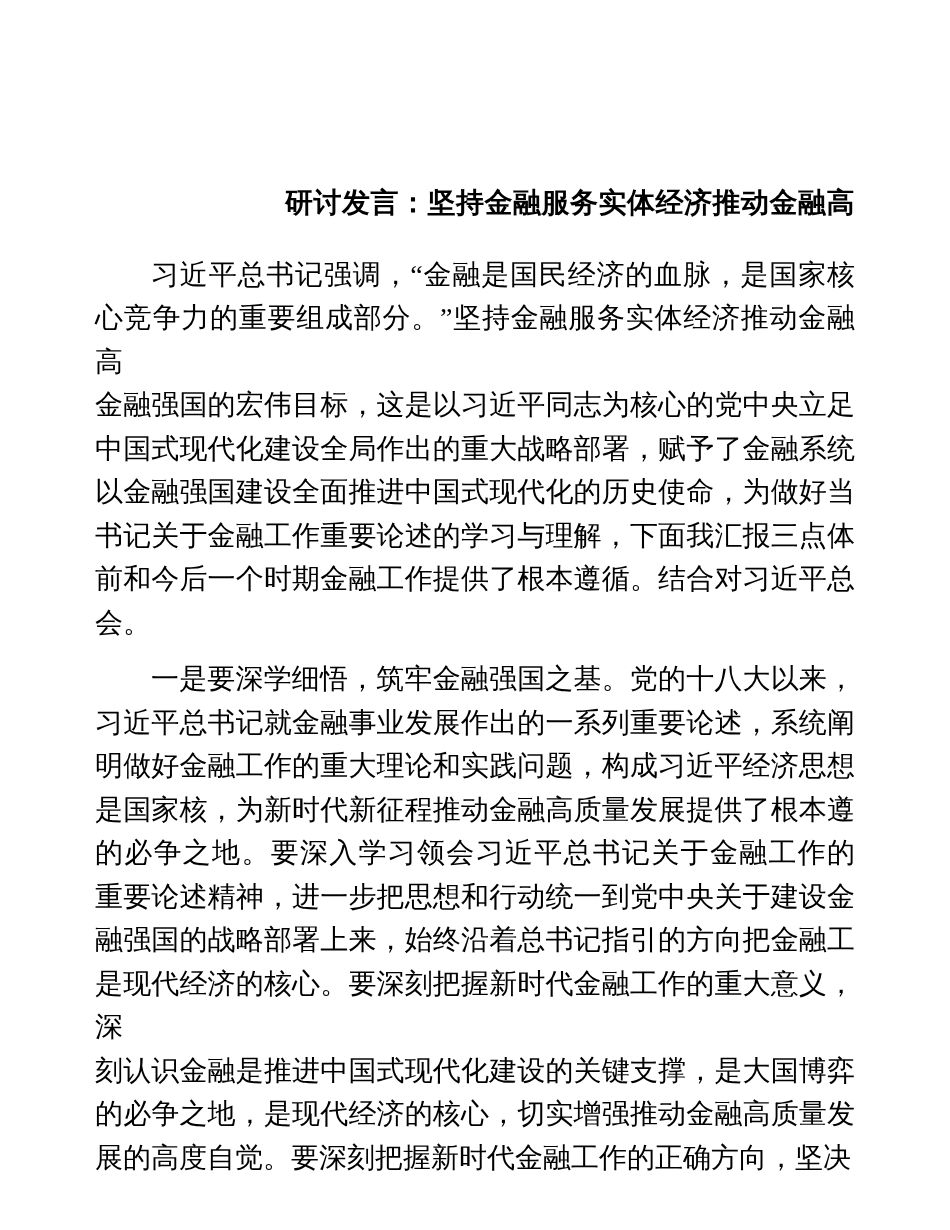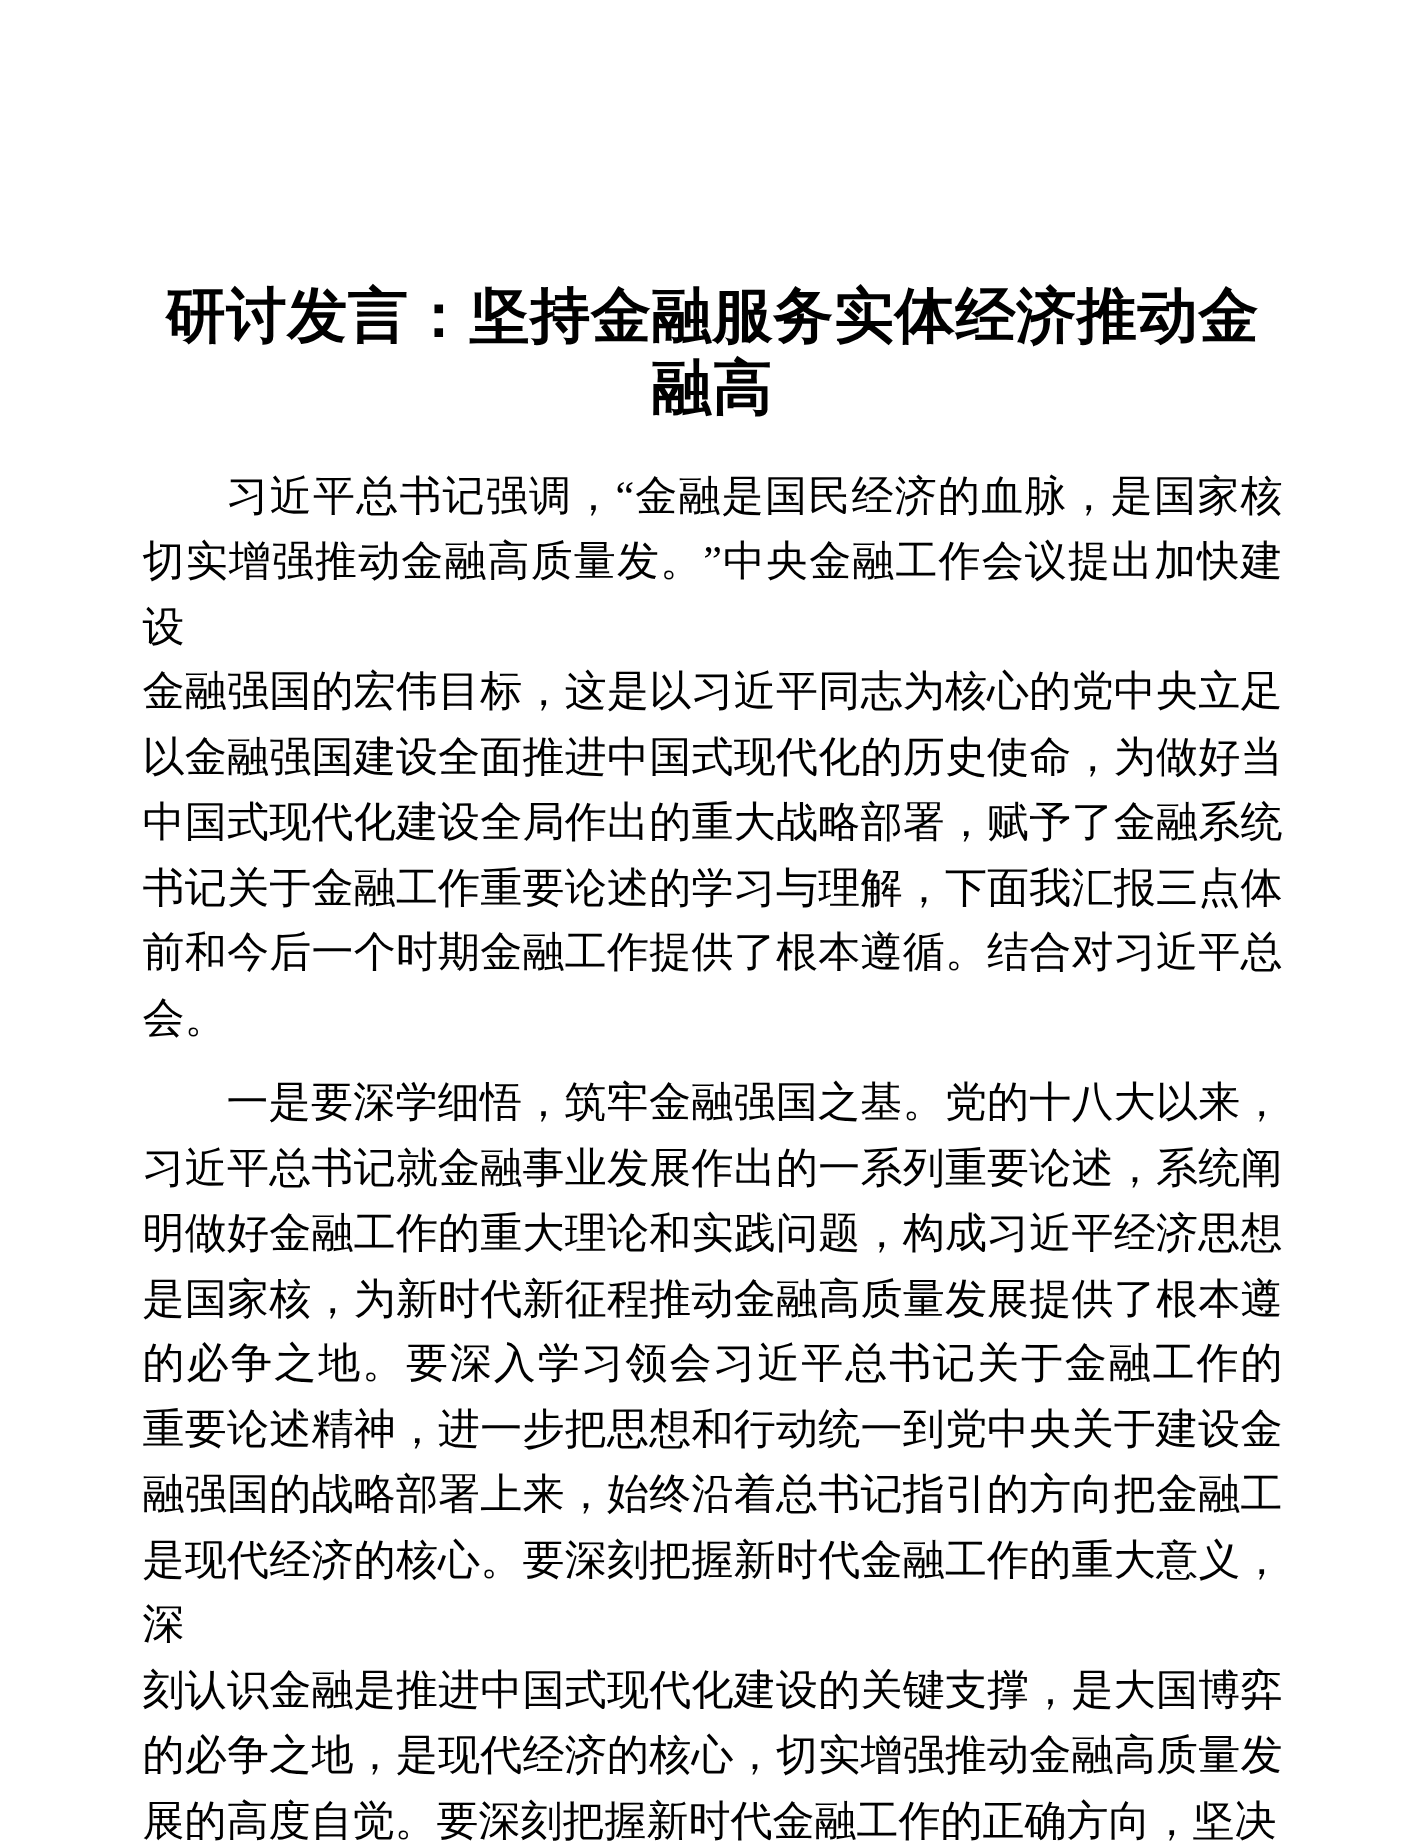--- a/index.html
+++ b/index.html
@@ -14,23 +14,23 @@
     background: #ffffff;
     color: #000000;
     overflow: hidden;
   }
   .content {
     padding: 160px 95px 0 95px; 
   }
   .doc-title {
     font-family: "Liberation Sans", "DejaVu Sans", sans-serif;
     font-weight: 700;
-    font-size: 40px;
+    font-size: 28px;
     line-height: 48px;
-    text-align: center;
+    text-align: right;
     letter-spacing: 0.5px;
   }
   .paragraph {
     font-family: "Liberation Serif", "DejaVu Serif", serif;
     font-size: 28px;
     line-height: 43.5px;
     margin: 0;
   }
   .paragraph-1 { margin-top: 26px; }
   .paragraph-2 { margin-top: 13px; }
@@ -51,24 +51,24 @@
 
 <div class="page">
   <div class="content">
 
     <h1 class="doc-title">
       <div>研讨发言：坚持金融服务实体经济推动金融高</div>
     </h1>
 
     <div class="paragraph paragraph-1">
         <div class="line">习近平总书记强调，“金融是国民经济的血脉，是国家核</div>
-        <div class="line">切实增强推动金融高质量发。”中央金融工作会议提出加快建设</div>
+        <div class="line">心竞争力的重要组成部分。”坚持金融服务实体经济推动金融高</div>
         <div class="line">金融强国的宏伟目标，这是以习近平同志为核心的党中央立足</div>
+        <div class="line">中国式现代化建设全局作出的重大战略部署，赋予了金融系统</div>
         <div class="line">以金融强国建设全面推进中国式现代化的历史使命，为做好当</div>
-        <div class="line">中国式现代化建设全局作出的重大战略部署，赋予了金融系统</div>
         <div class="line">书记关于金融工作重要论述的学习与理解，下面我汇报三点体</div>
         <div class="line">前和今后一个时期金融工作提供了根本遵循。结合对习近平总</div>
         <div class="line">会。</div>
       </div>
 
     <div class="paragraph paragraph-2">
         <div class="line">一是要深学细悟，筑牢金融强国之基。党的十八大以来，</div>
         <div class="line">习近平总书记就金融事业发展作出的一系列重要论述，系统阐</div>
         <div class="line">明做好金融工作的重大理论和实践问题，构成习近平经济思想</div>
         <div class="line">是国家核，为新时代新征程推动金融高质量发展提供了根本遵</div>

